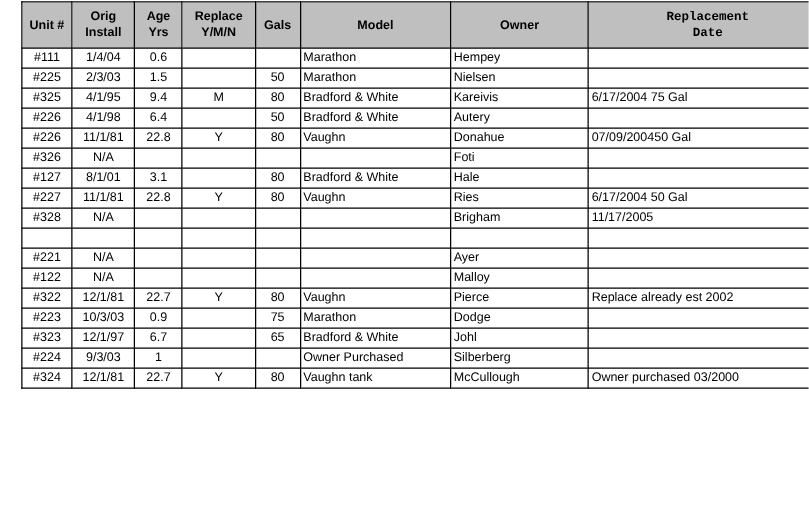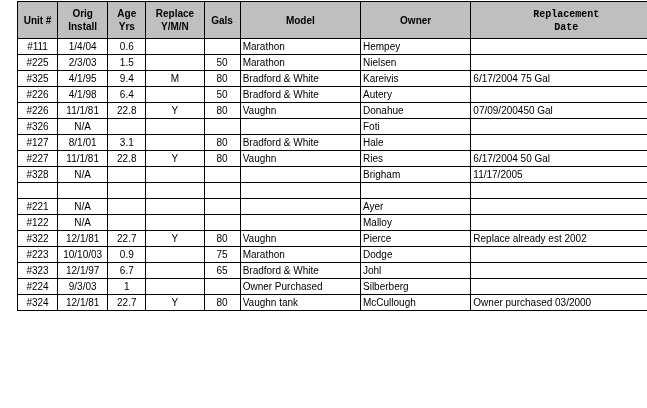--- a/index.html
+++ b/index.html
@@ -233,21 +233,21 @@
           <td class="c">12/1/81</td>
           <td class="c">22.7</td>
           <td class="c">Y</td>
           <td class="c">80</td>
           <td class="l">Vaughn</td>
           <td class="l">Pierce</td>
           <td class="l">Replace already est 2002</td>
         </tr>
         <tr>
           <td class="c">#223</td>
-          <td class="c">10/10/03</td>
+          <td class="c">10/3/03</td>
           <td class="c">0.9</td>
           <td class="c"></td>
           <td class="c">75</td>
           <td class="l">Marathon</td>
           <td class="l">Dodge</td>
           <td class="l"></td>
         </tr>
         <tr>
           <td class="c">#323</td>
           <td class="c">12/1/97</td>

